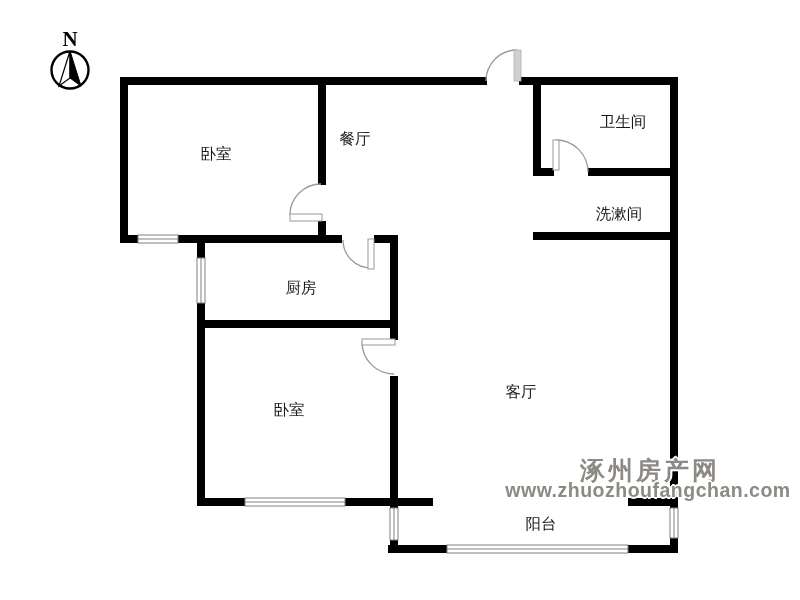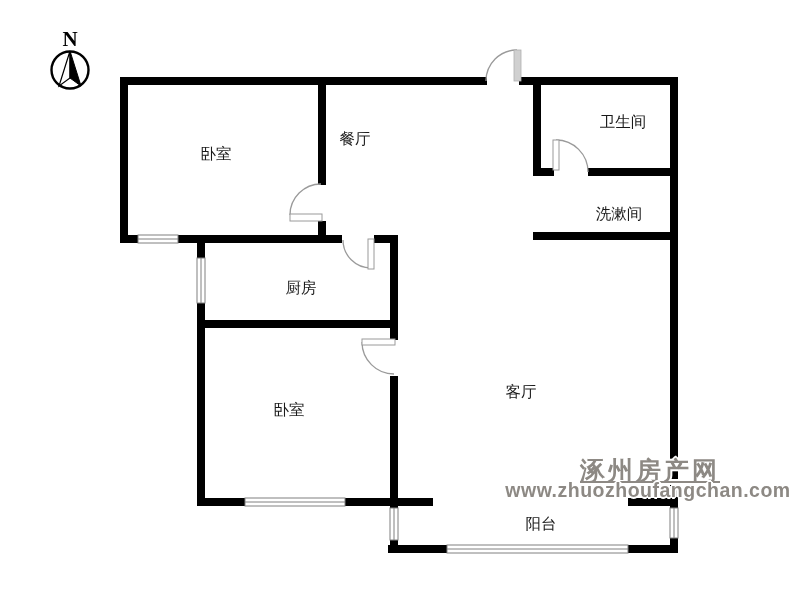--- a/index.html
+++ b/index.html
@@ -27,21 +27,21 @@
   .compass-circle { fill:none; stroke:#000000; stroke-width:2.4; }
   .needle-left { fill:#ffffff; stroke:#000000; stroke-width:1.2; }
   .needle-right { fill:#000000; stroke:#000000; stroke-width:1; }
   .watermark {
     position:absolute; color:#8d8984; font-weight:bold; white-space:nowrap;
     transform:translateX(-50%); z-index:5;
     text-shadow:
       -2px 0 0 #fff, 2px 0 0 #fff, 0 -2px 0 #fff, 0 2px 0 #fff,
       -1px -1px 0 #fff, 1px -1px 0 #fff, -1px 1px 0 #fff, 1px 1px 0 #fff;
   }
-  .wm-name { left:650px; top:454px; font-size:25px; letter-spacing:3px;text-decoration:underline; }
+  .wm-name { left:650px; top:454px; font-size:25px; letter-spacing:3px; }
   .wm-url  { left:648px; top:479px; font-size:19.5px; letter-spacing:0.5px; }
 </style>
 </head>
 <body>
 
 <div id="stage">
 
   <svg id="plan-svg" width="800" height="600" viewBox="0 0 800 600">
 
     <g>

